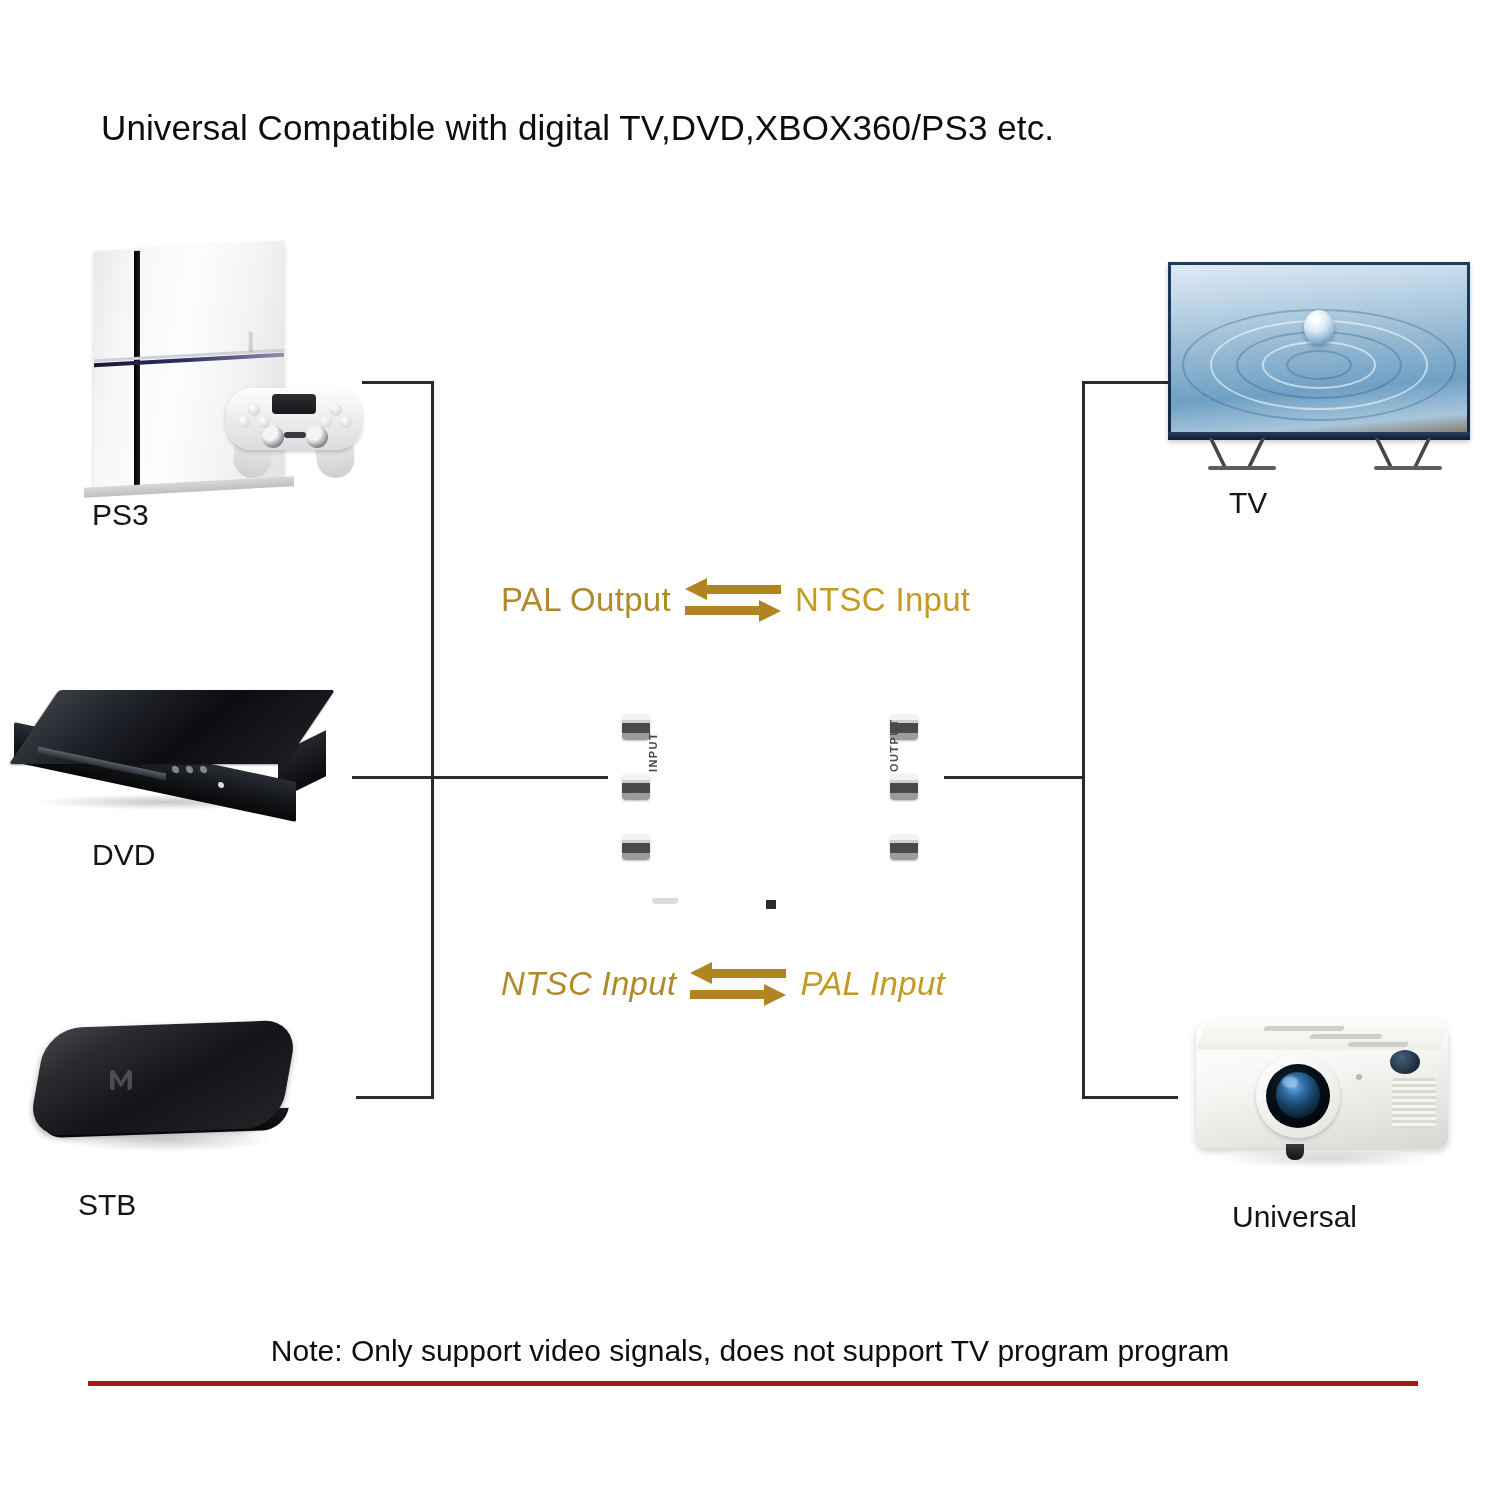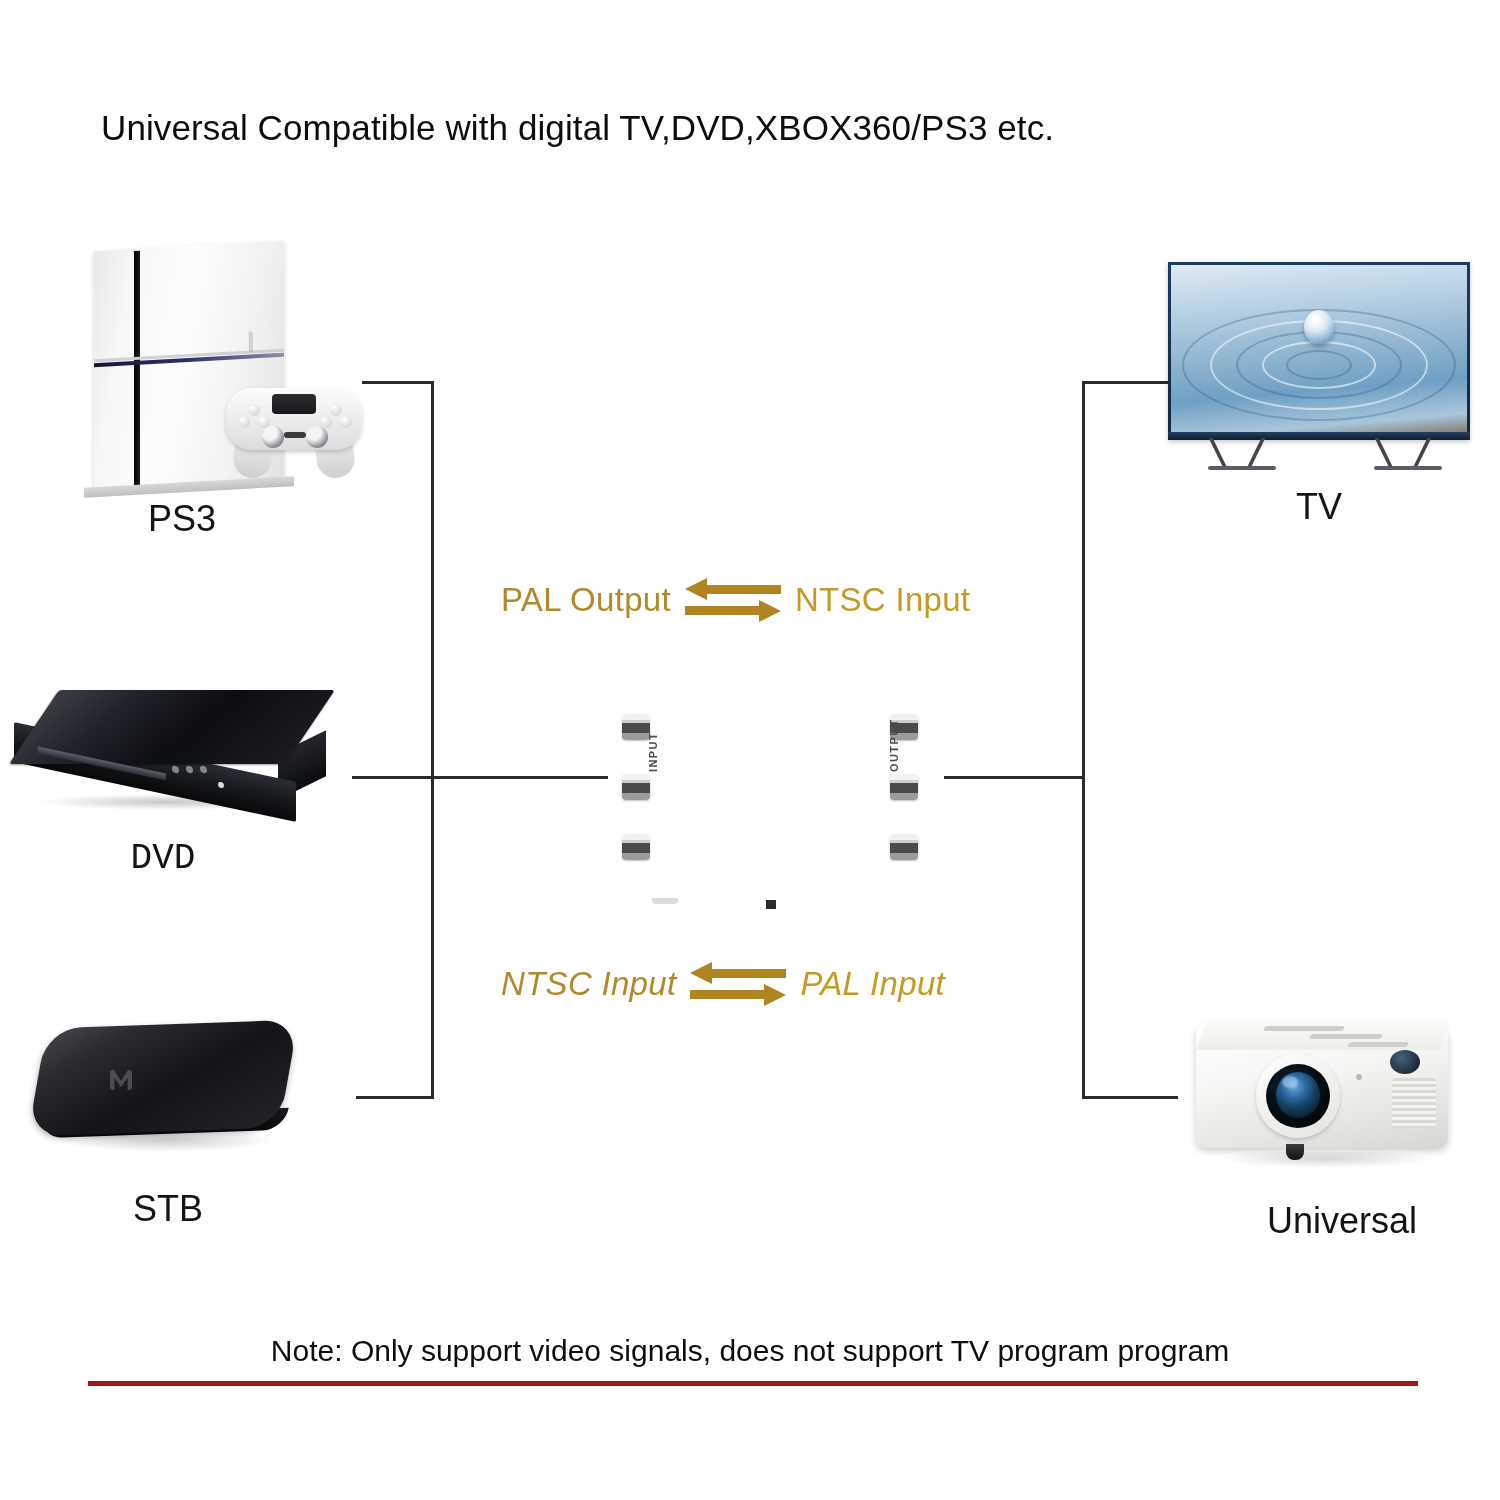--- a/index.html
+++ b/index.html
@@ -4,22 +4,22 @@
 <style>
   html,body{margin:0;padding:0;background:#fff;}
   body{width:1500px;height:1500px;position:relative;overflow:hidden;
        font-family:"Liberation Sans",sans-serif;color:#111;}
 
   
   #headline{position:absolute;left:101px;top:108px;font-size:35px;
             letter-spacing:.1px;color:#0d0d0d;white-space:nowrap;}
 
   
-  .dev-label{position:absolute;font-size:36px;color:#141414;
-             text-align:center;white-space:nowrap;}
+  .dev-label{position:absolute;font-size:30px;color:#141414;
+             white-space:nowrap;}
 
   
   .wire{position:absolute;background:#2a2a2a;}
   .wire.h{height:3px;}
   .wire.v{width:3px;}
 
   
   .flow{position:absolute;display:flex;align-items:center;white-space:nowrap;}
   .flow .txt{font-size:33px;color:#b0892a;letter-spacing:.3px;}
   .flow .txt.alt{color:#c49a22;}
@@ -217,21 +217,21 @@
   <div class="dvd-side"></div>
   <div class="dvd-front">
   </div>
   <div class="dvd-top"></div>
   <div class="dvd-tray"></div>
   <div class="dvd-btn" style="left:162px;"></div>
   <div class="dvd-btn" style="left:176px;"></div>
   <div class="dvd-btn" style="left:190px;"></div>
   <div class="dvd-led"></div>
 </div>
-<div class="dev-label" style="left:73px;top:838px;width:180px;font-family:Liberation Mono, monospace;">DVD</div>
+<div class="dev-label" style="left:92px;top:838px;width:180px;">DVD</div>
 
 <div id="stb">
   <div class="stb-shadow"></div>
   <div class="stb-side"></div>
   <div class="stb-top"></div>
   <div class="stb-logo"></div>
 </div>
 <div class="dev-label" style="left:78px;top:1188px;width:180px;">STB</div>
 
 <div id="tv">

